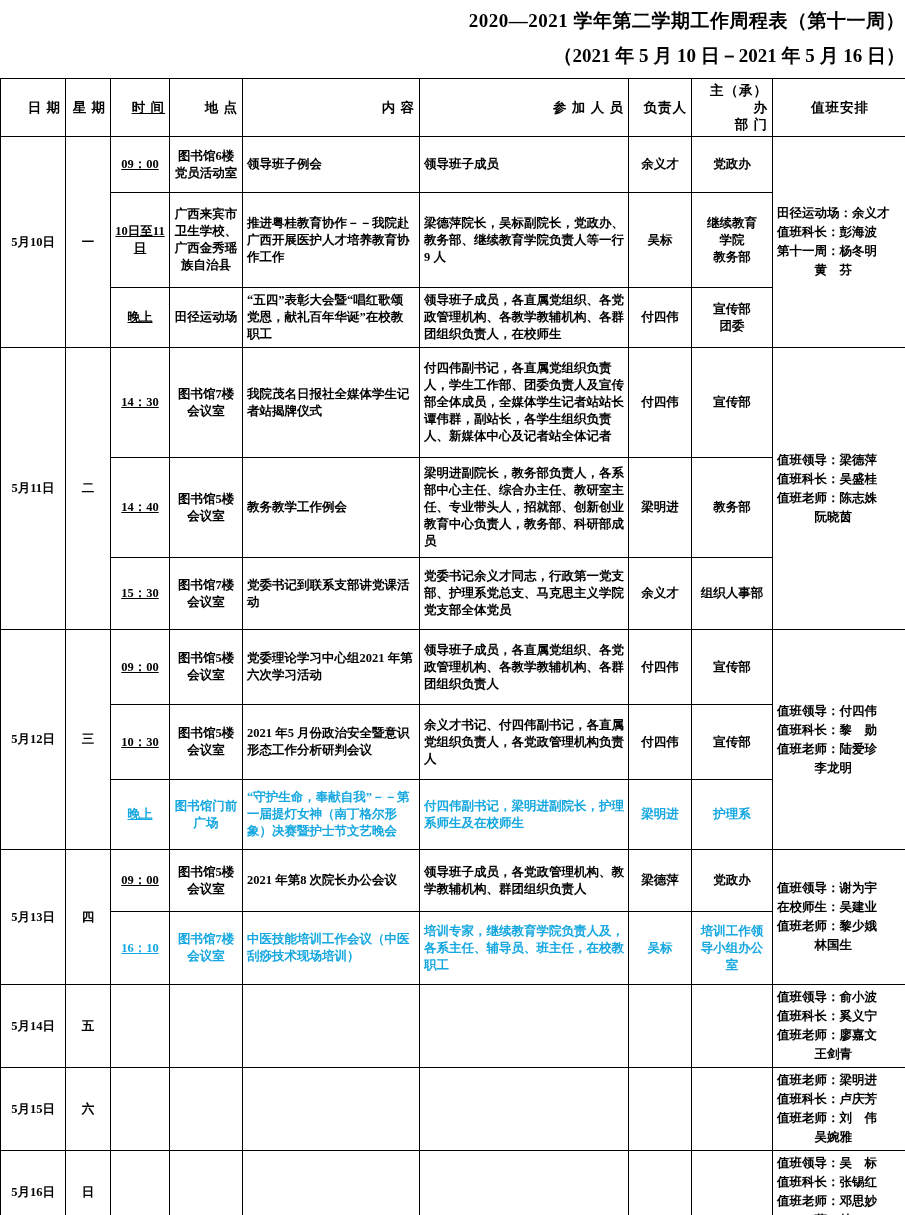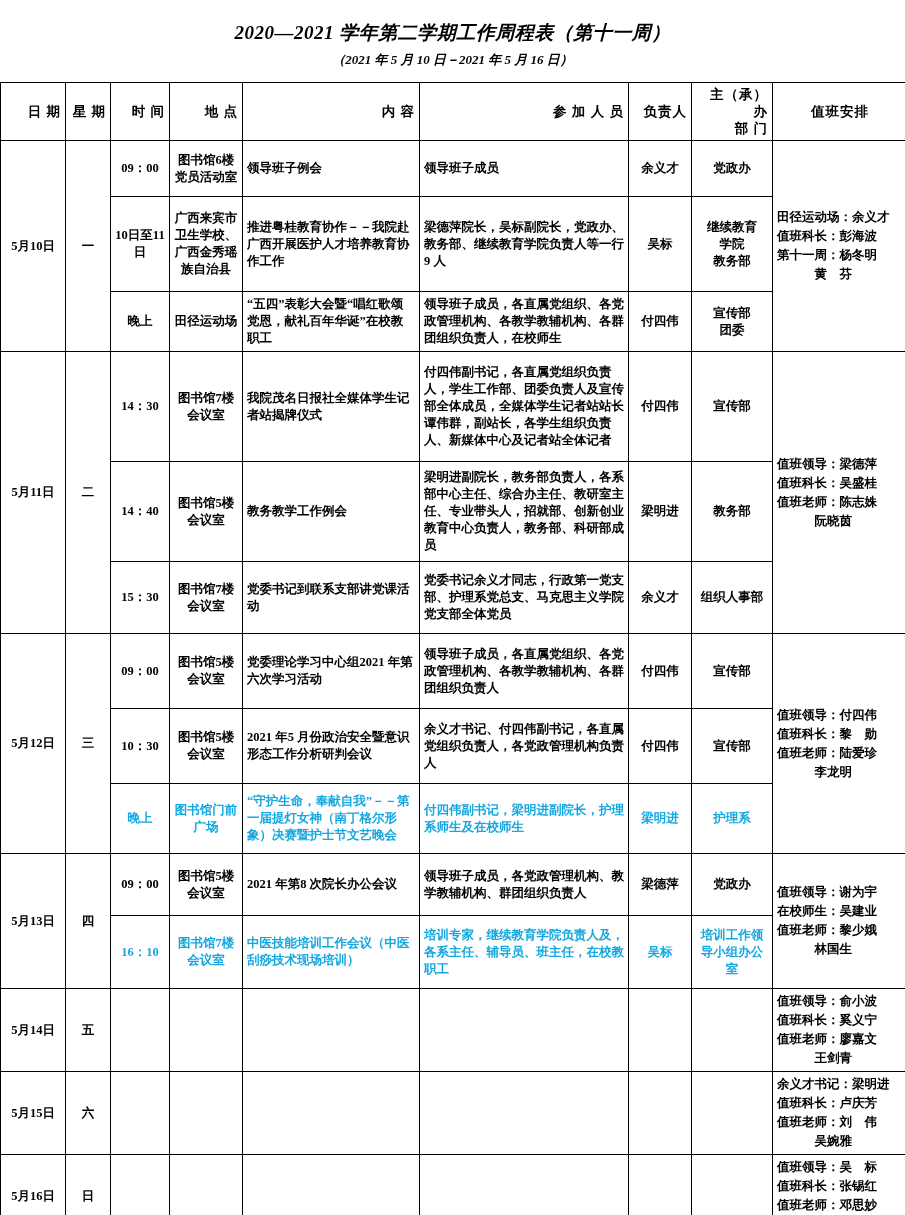--- a/index.html
+++ b/index.html
@@ -15,35 +15,34 @@
     -webkit-font-smoothing: none;
   }
   .page {
     position: relative;
     width: 905px;
     height: 1215px;
     box-sizing: border-box;
     padding: 0;
   }
   .title-block {
-    text-align: center;
-    padding-top: 20px;
-    font-style: italic;
+    text-align: right;
+    padding-top: 8px;
   }
   .doc-title {
     font-size: 19px;
     font-weight: bold;
     letter-spacing: 0.5px;
     line-height: 26px;
   }
   .doc-subtitle {
-    font-size: 13px;
+    font-size: 19px;
     font-weight: bold;
     line-height: 24px;
-    margin-top: 2px;
+    margin-top: 10px;
   }
   table.sched {
     border-collapse: collapse;
     margin: 10px auto 0 auto;
     width: 874px;
     table-layout: fixed;
   }
   table.sched td, table.sched th {
     border: 1px solid #000000;
     padding: 3px 4px;
@@ -54,21 +53,21 @@
     word-break: break-all;
   }
   table.sched thead th {
     text-align: right;
     height: 34px;
     font-size: 13.5px;
     letter-spacing: 1px;
   }
   .c-date   { width: 56px;  text-align: center; }
   .c-week   { width: 36px;  text-align: center; margin-left: 6px; }
-  .c-time   { width: 50px;  text-align: center; }
+  .c-time   { width: 50px;  text-align: center; text-decoration: underline; }
   .c-place  { width: 64px;  text-align: center; }
   .c-content{ width: 168px; text-align: left; }
   .c-people { width: 200px; text-align: left; }
   .c-owner  { width: 54px;  text-align: center; }
   .c-dept   { width: 72px;  text-align: center; }
   .c-duty   { width: 126px; text-align: left; padding-left: 8px; }
 
   td.center { text-align: center; }
   td.left   { text-align: left; }
 
@@ -243,21 +242,21 @@
         <tr style="height: 78px;">
           <td class="c-date center" rowspan="1">5月15日</td>
           <td class="c-week center" rowspan="1">六</td>
           <td class="c-time center"></td>
           <td class="c-place center"></td>
           <td class="c-content left"></td>
           <td class="c-people left"></td>
           <td class="c-owner center"></td>
           <td class="c-dept center"></td>
           <td class="c-duty" rowspan="1">
-            <div class="duty-line">余义才书记：梁明进</div>
+            <div class="duty-line">值班老师：梁明进</div>
             <div class="duty-line">值班科长：卢庆芳</div>
             <div class="duty-line">值班老师：刘　伟</div>
             <div class="duty-line">            吴婉雅</div>
           </td>
         </tr>
         <tr style="height: 78px;">
           <td class="c-date center" rowspan="1">5月16日</td>
           <td class="c-week center" rowspan="1">日</td>
           <td class="c-time center"></td>
           <td class="c-place center"></td>

